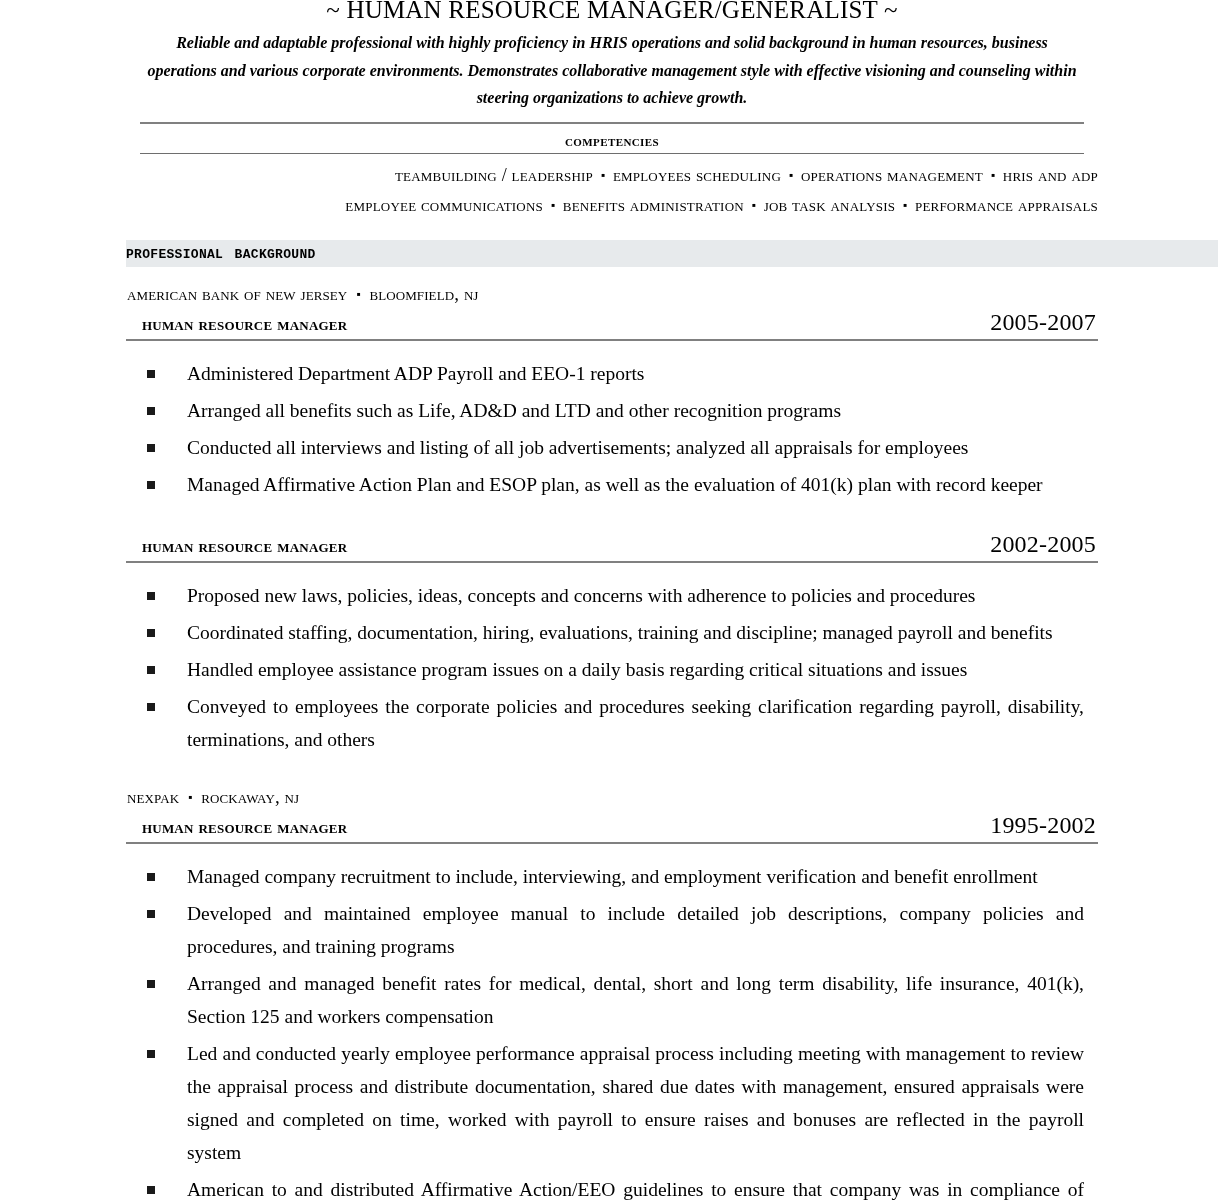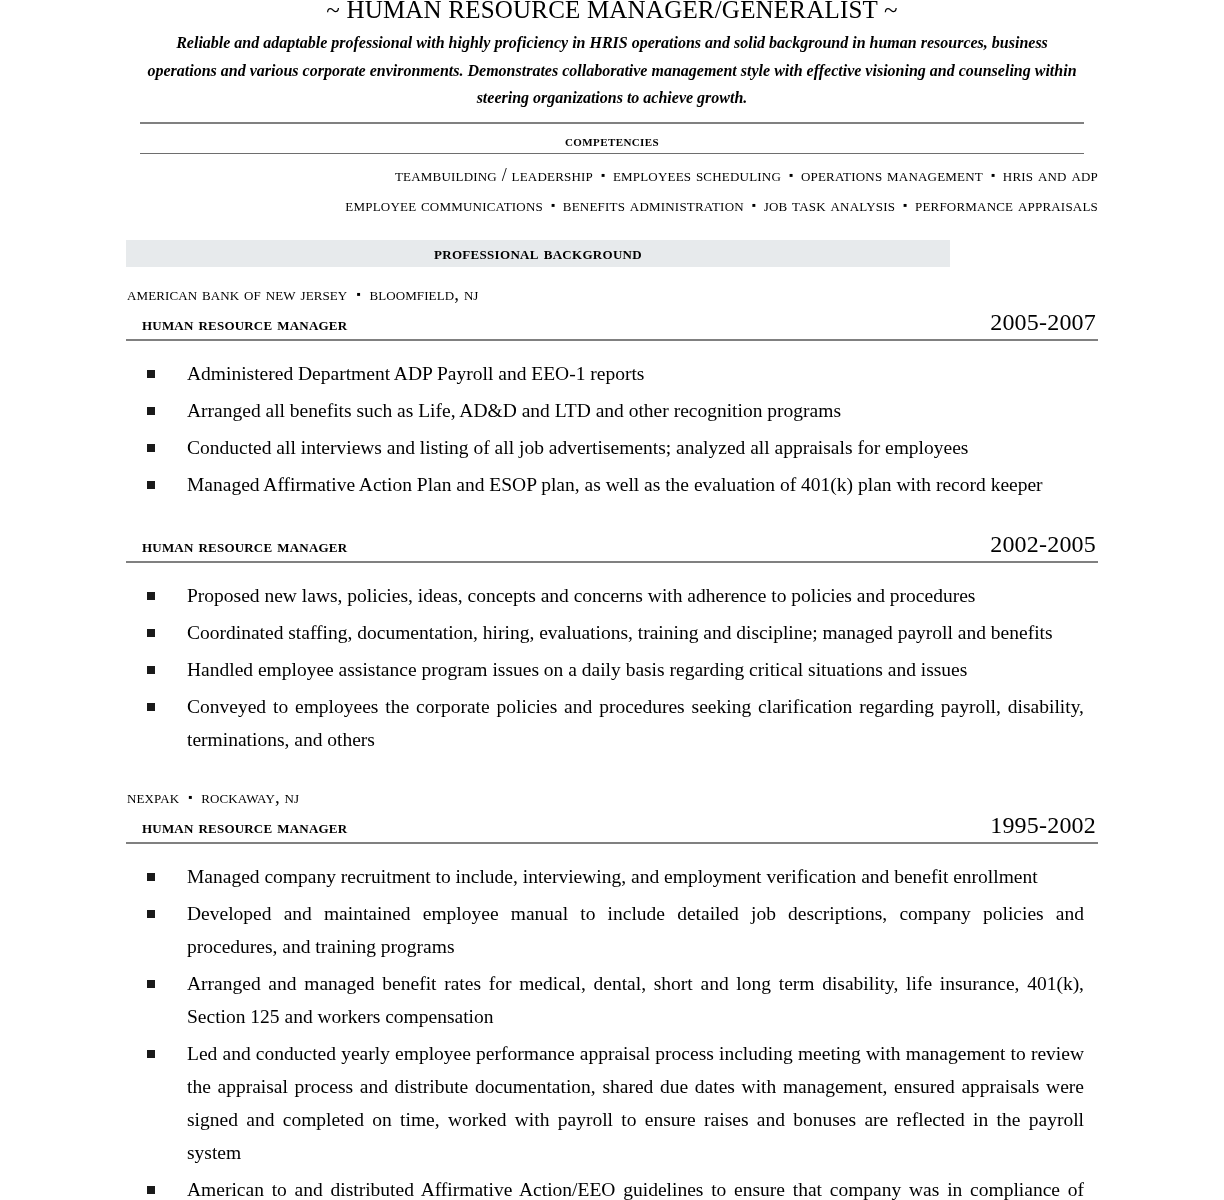--- a/index.html
+++ b/index.html
@@ -88,28 +88,28 @@
   .comp-line .sep {
     font-variant: normal;
     font-size: 12px;
     vertical-align: 2px;
     padding: 0 3px;
   }
 
   
   .band {
     background: #e7eaec;
-    text-align: center;
     font-weight: bold;
     font-size: 18.5px;
     line-height: 27px;
     font-variant: small-caps;
     text-transform: lowercase;
     letter-spacing: .3px;
-    width: 824px;
+    width: 1092px;
+    font-family: Liberation Mono, monospace;
   }
 
   
   .employer {
     font-size: 19px;
     line-height: 26px;
     font-variant: small-caps;
     text-transform: lowercase;
     letter-spacing: .1px;
     padding-left: 1px;

